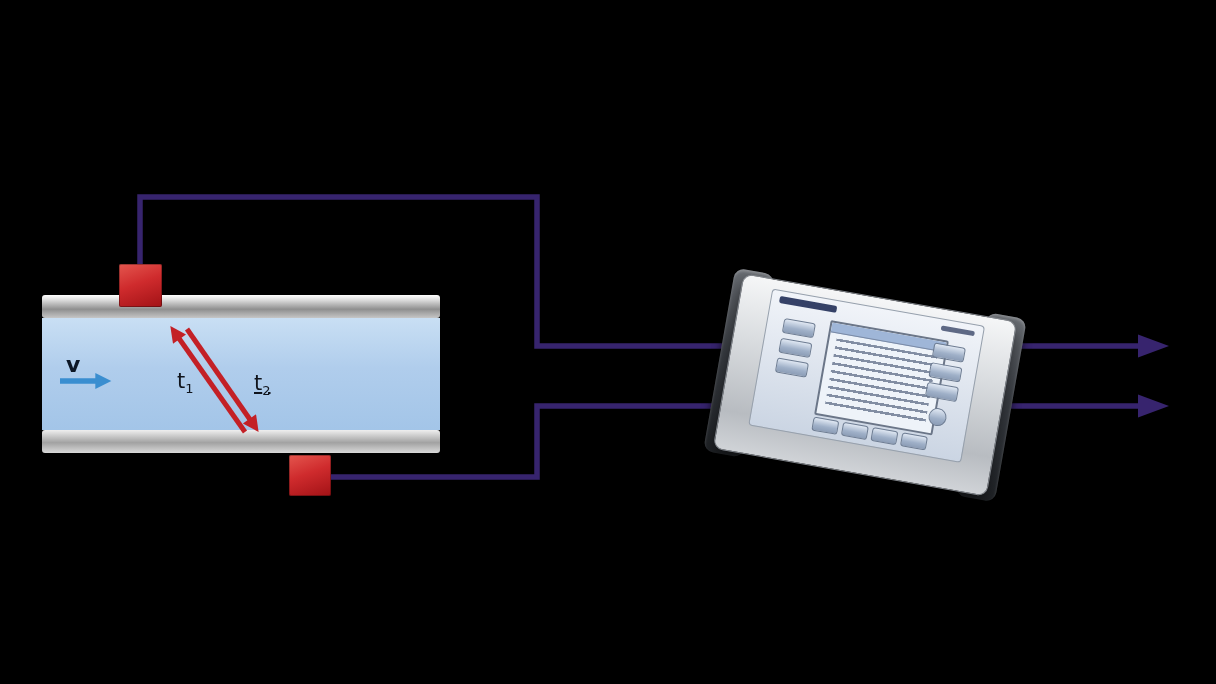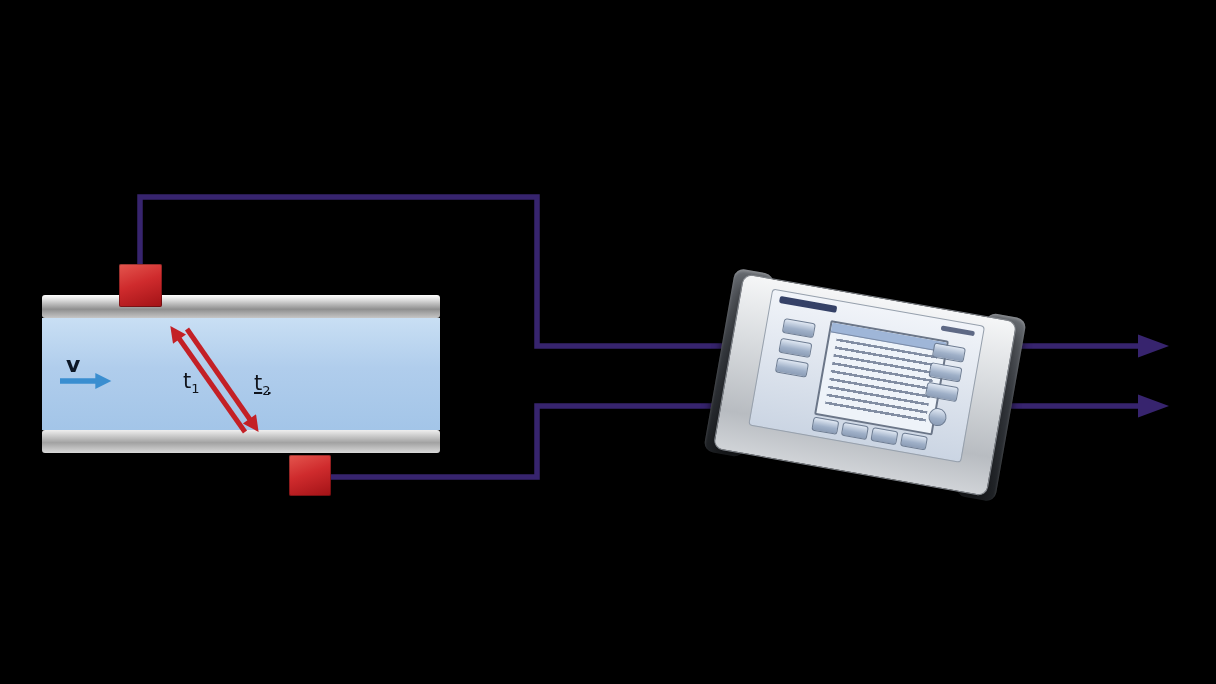--- a/index.html
+++ b/index.html
@@ -19,21 +19,21 @@
     background:linear-gradient(180deg,#efefef 0%,#a2a2a2 55%,#d9d9d9 100%); }
   .pipe-fluid {
     position:absolute; left:42px; top:318px; width:398px; height:112px;
     background:linear-gradient(180deg,#c9dff4 0%,#b0cdec 45%,#a3c5e8 100%);
   }
 
   
   .flow-label { position:absolute; left:66px; top:352px; color:#0d1726; font-size:22px; font-weight:600; }
   .t-label { position:absolute; color:#10141c; font-size:21px; }
   .t-label sub { font-size:13px; }
-  .t1 { left:183px; top:369px; }
+  .t1 { left:177px; top:369px; }
   .t2 { left:254px; top:371px;text-decoration:underline; }
 
   
   .transducer {
     position:absolute; width:43px; height:43px; border-radius:2px;
     background:linear-gradient(160deg,#e4564e 0%,#cf2b2d 45%,#a21216 100%);
     box-shadow:inset 0 0 0 1px rgba(0,0,0,.3);
   }
   .transducer.top { left:119px; top:264px; }
   .transducer.bottom { left:289px; top:455px; width:42px; height:41px; }

